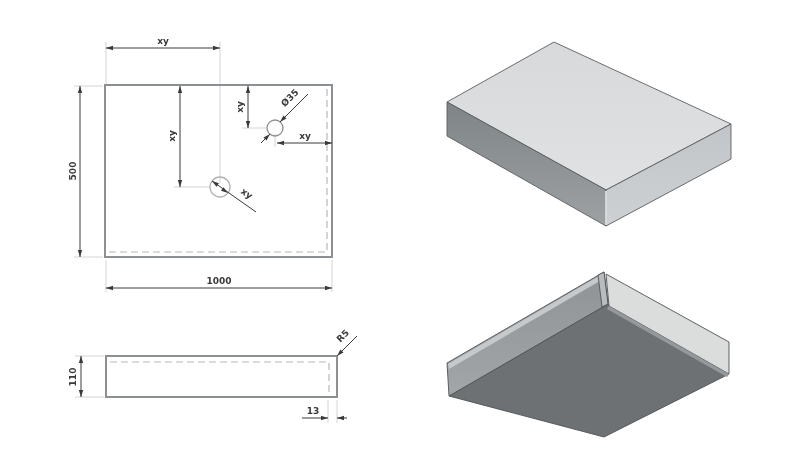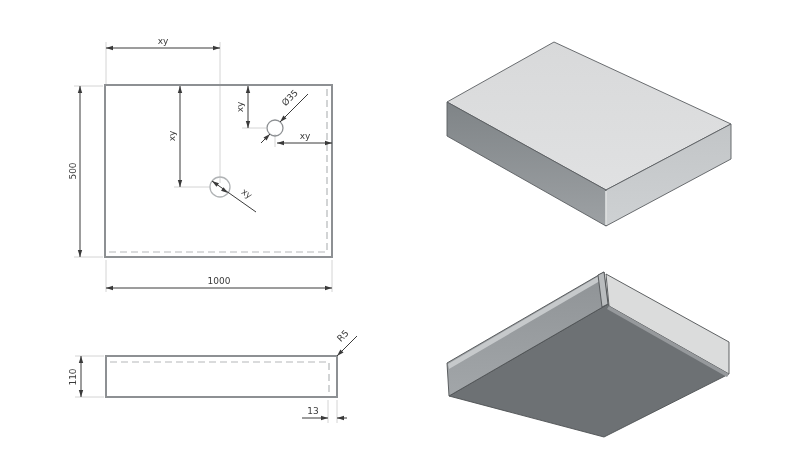--- a/index.html
+++ b/index.html
@@ -1,17 +1,17 @@
 <!DOCTYPE html>
 <html><head>
 <meta charset="utf-8">
 <style>
   html,body{margin:0;padding:0;background:#ffffff;}
   .canvas{position:relative;width:800px;height:468px;background:#ffffff;overflow:hidden;
-          font-family:"DejaVu Sans", sans-serif;}
+          font-family:"DejaVu Sans", sans-serif;font-weight:bold;}
   svg{display:block;}
   .ext{stroke:#d4d4d4;stroke-width:1;fill:none;}
   .outline{stroke:#8d9093;stroke-width:2;fill:none;stroke-linejoin:miter;}
   .dash{stroke:#b5b8ba;stroke-width:1.2;fill:none;stroke-dasharray:7 4;}
   .dim{stroke:#3a3a3a;stroke-width:1;fill:none;}
   .arrow{fill:#3a3a3a;stroke:none;}
   .hole{stroke:#8d9093;stroke-width:1.3;fill:none;}
   .hole-light{stroke:#b0b3b5;stroke-width:1.3;fill:none;}
   .dimtext{fill:#3a3a3a;font-size:9px;font-family:"DejaVu Sans",sans-serif;}
   .edge{stroke:#5a5e61;stroke-width:0.9;stroke-linejoin:round;}

